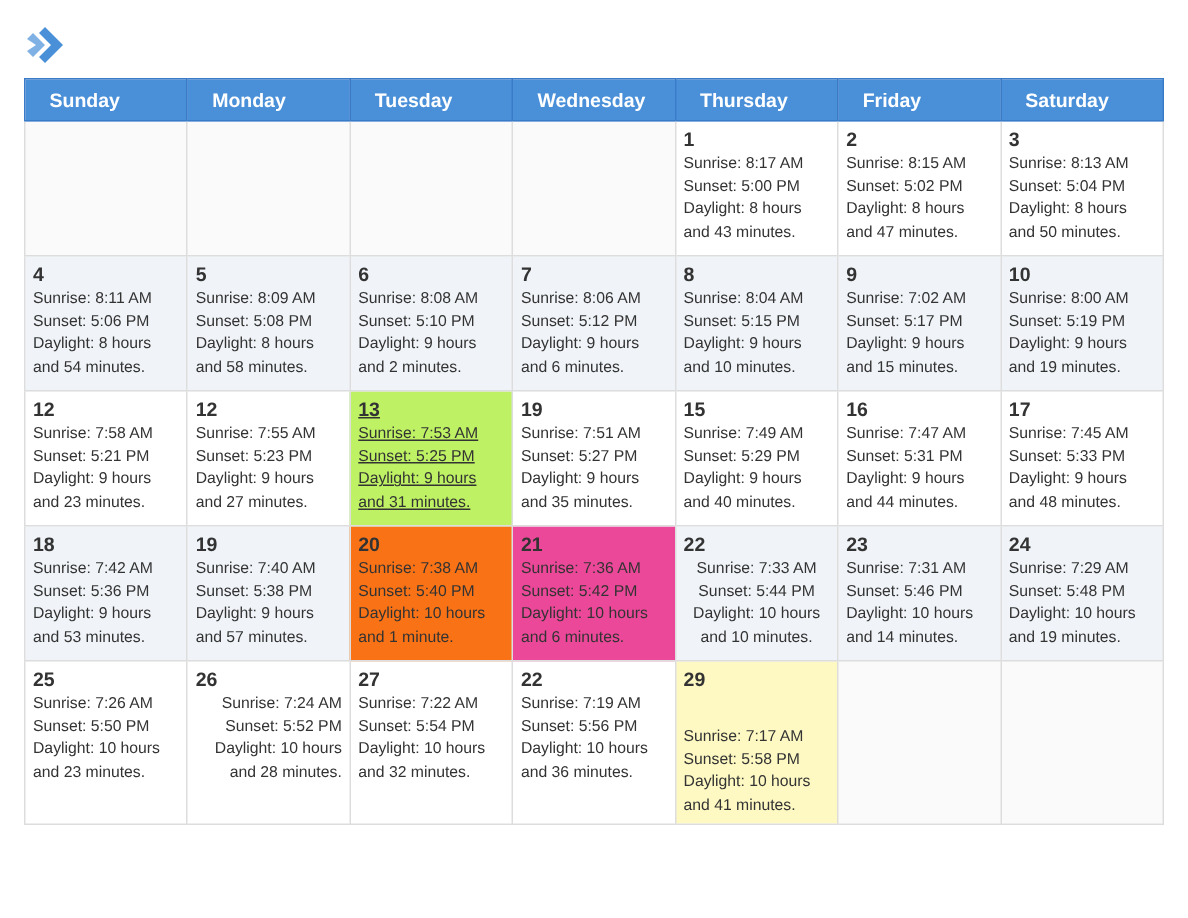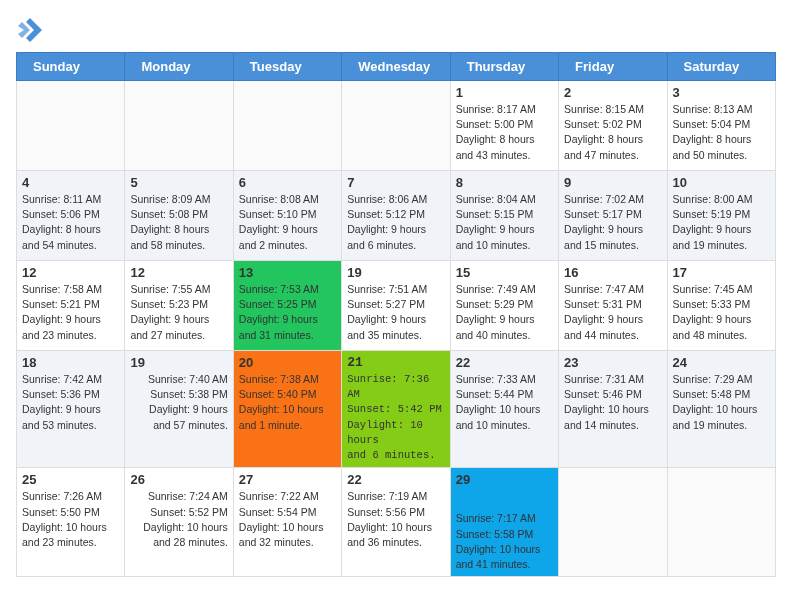--- a/index.html
+++ b/index.html
@@ -207,21 +207,21 @@
 Daylight: 9 hours
 and 23 minutes.</div>
         </td>
         <td style="background-color: rgb(255, 255, 255);">
           <span class="day-number">12</span>
           <div class="day-info" style="white-space: pre-line;">Sunrise: 7:55 AM
 Sunset: 5:23 PM
 Daylight: 9 hours
 and 27 minutes.</div>
         </td>
-        <td style="background-color: #22c55e;">
+        <td style="background-color: #bef264; text-decoration: underline;">
           <span class="day-number">13</span>
           <div class="day-info" style="white-space: pre-line;">Sunrise: 7:53 AM
 Sunset: 5:25 PM
 Daylight: 9 hours
 and 31 minutes.</div>
         </td>
         <td style="background-color: rgb(255, 255, 255);">
           <span class="day-number">19</span>
           <div class="day-info" style="white-space: pre-line;">Sunrise: 7:51 AM
 Sunset: 5:27 PM
@@ -253,42 +253,42 @@
       <tr>
         <td style="background-color: rgb(240, 244, 248);">
           <span class="day-number">18</span>
           <div class="day-info" style="white-space: pre-line;">Sunrise: 7:42 AM
 Sunset: 5:36 PM
 Daylight: 9 hours
 and 53 minutes.</div>
         </td>
         <td style="background-color: rgb(240, 244, 248); margin-left: 24px;">
           <span class="day-number">19</span>
-          <div class="day-info" style="white-space: pre-line; text-align: right;">Sunrise: 7:40 AM
+          <div class="day-info" style="white-space: pre-line;">Sunrise: 7:40 AM
 Sunset: 5:38 PM
 Daylight: 9 hours
 and 57 minutes.</div>
         </td>
         <td style="background-color: #f97316;">
           <span class="day-number">20</span>
           <div class="day-info" style="white-space: pre-line;">Sunrise: 7:38 AM
 Sunset: 5:40 PM
 Daylight: 10 hours
 and 1 minute.</div>
         </td>
-        <td style="background-color: #84cc16; font-family: Liberation Mono, monospace;">
+        <td style="background-color: #ec4899;">
           <span class="day-number">21</span>
           <div class="day-info" style="white-space: pre-line;">Sunrise: 7:36 AM
 Sunset: 5:42 PM
 Daylight: 10 hours
 and 6 minutes.</div>
         </td>
         <td style="background-color: rgb(240, 244, 248);">
           <span class="day-number">22</span>
-          <div class="day-info" style="white-space: pre-line;">Sunrise: 7:33 AM
+          <div class="day-info" style="white-space: pre-line; text-align: center;">Sunrise: 7:33 AM
 Sunset: 5:44 PM
 Daylight: 10 hours
 and 10 minutes.</div>
         </td>
         <td style="background-color: rgb(240, 244, 248);">
           <span class="day-number">23</span>
           <div class="day-info" style="white-space: pre-line;">Sunrise: 7:31 AM
 Sunset: 5:46 PM
 Daylight: 10 hours
 and 14 minutes.</div>
@@ -323,21 +323,21 @@
 Daylight: 10 hours
 and 32 minutes.</div>
         </td>
         <td style="background-color: rgb(255, 255, 255);">
           <span class="day-number">22</span>
           <div class="day-info" style="white-space: pre-line;">Sunrise: 7:19 AM
 Sunset: 5:56 PM
 Daylight: 10 hours
 and 36 minutes.</div>
         </td>
-        <td style="background-color: #0ea5e9;">
+        <td style="background-color: #fef9c3;">
           <span class="day-number">29</span>
           <div class="day-info" style="white-space: pre-line; margin-top: 24px;">Sunrise: 7:17 AM
 Sunset: 5:58 PM
 Daylight: 10 hours
 and 41 minutes.</div>
         </td>
         <td class="empty-cell" style="background-color: rgb(250, 250, 250);"></td>
         <td class="empty-cell" style="background-color: rgb(250, 250, 250);"></td>
       </tr>
     </tbody>

